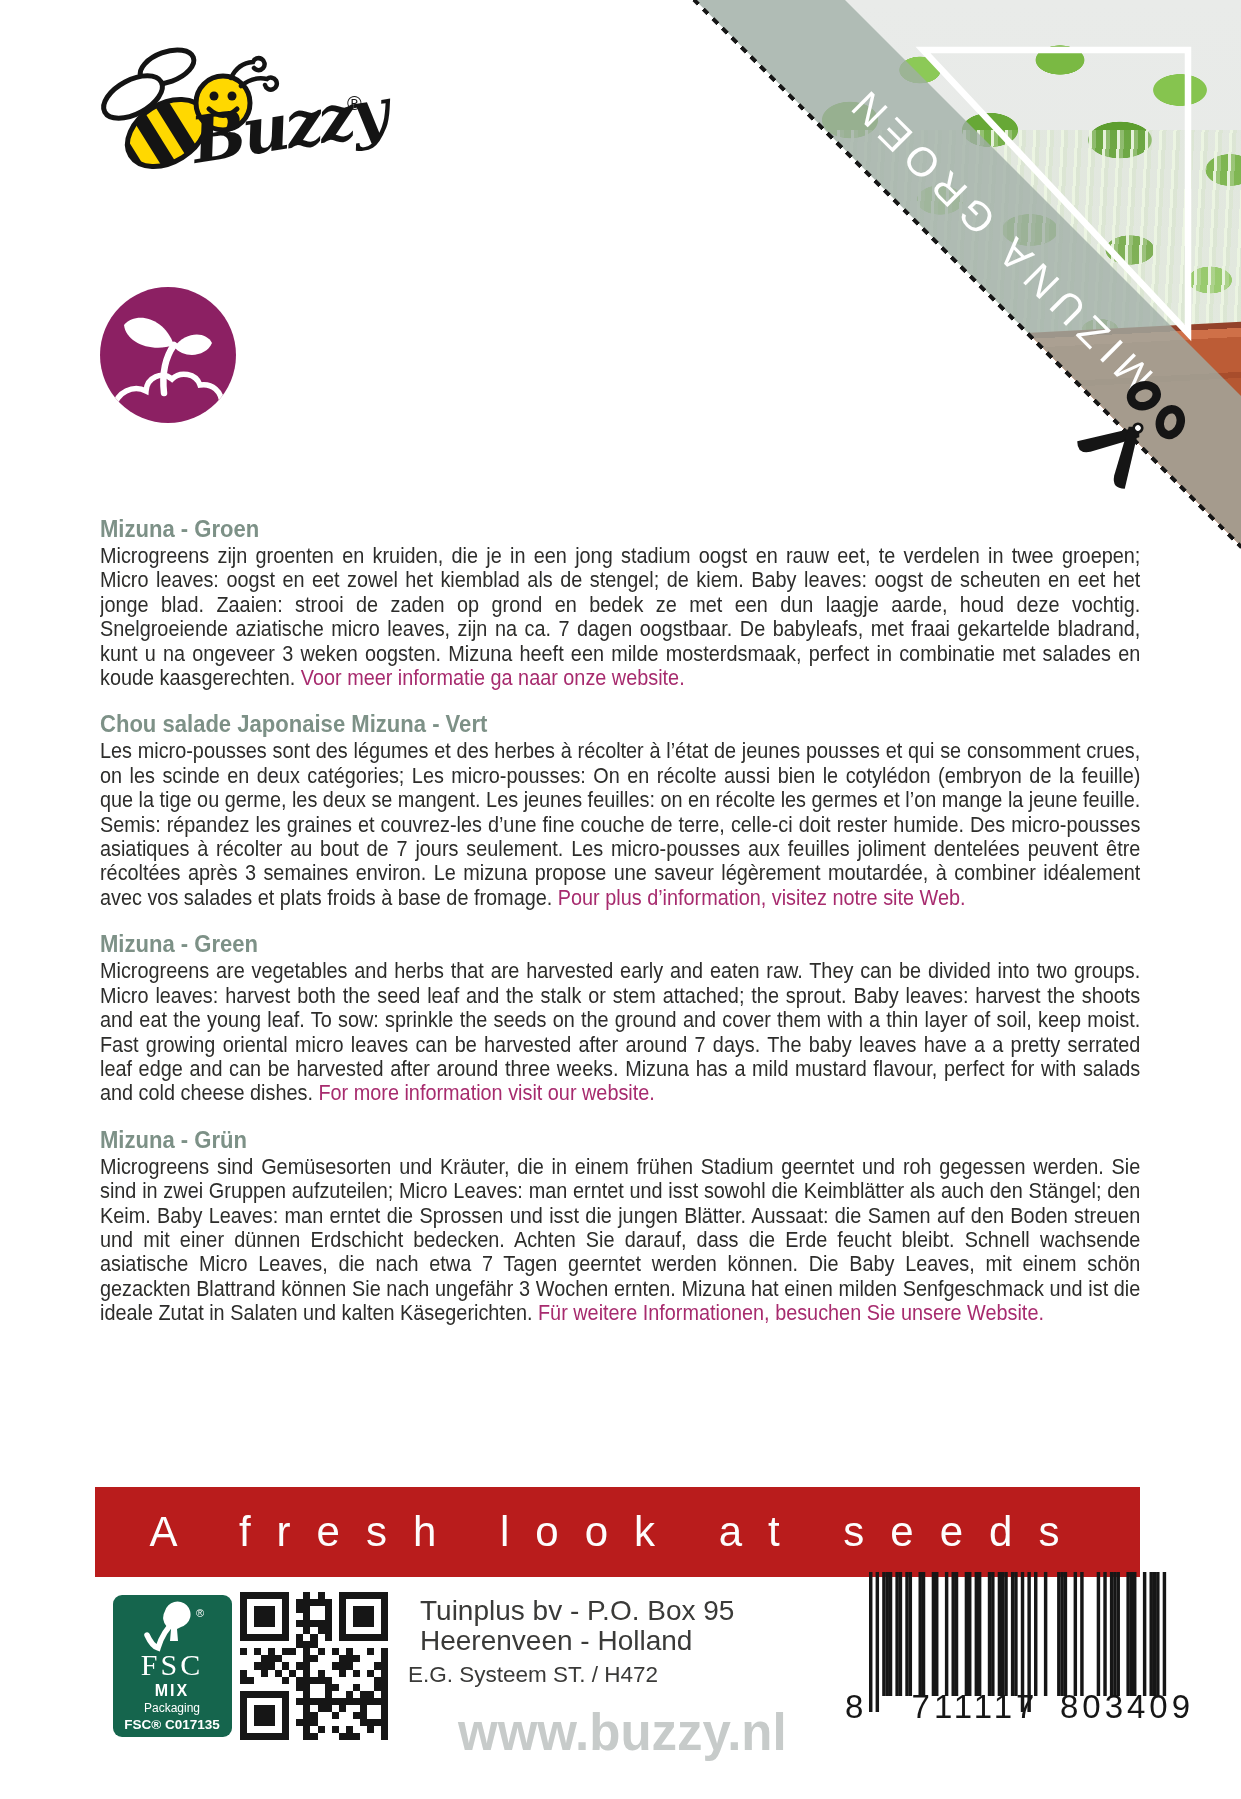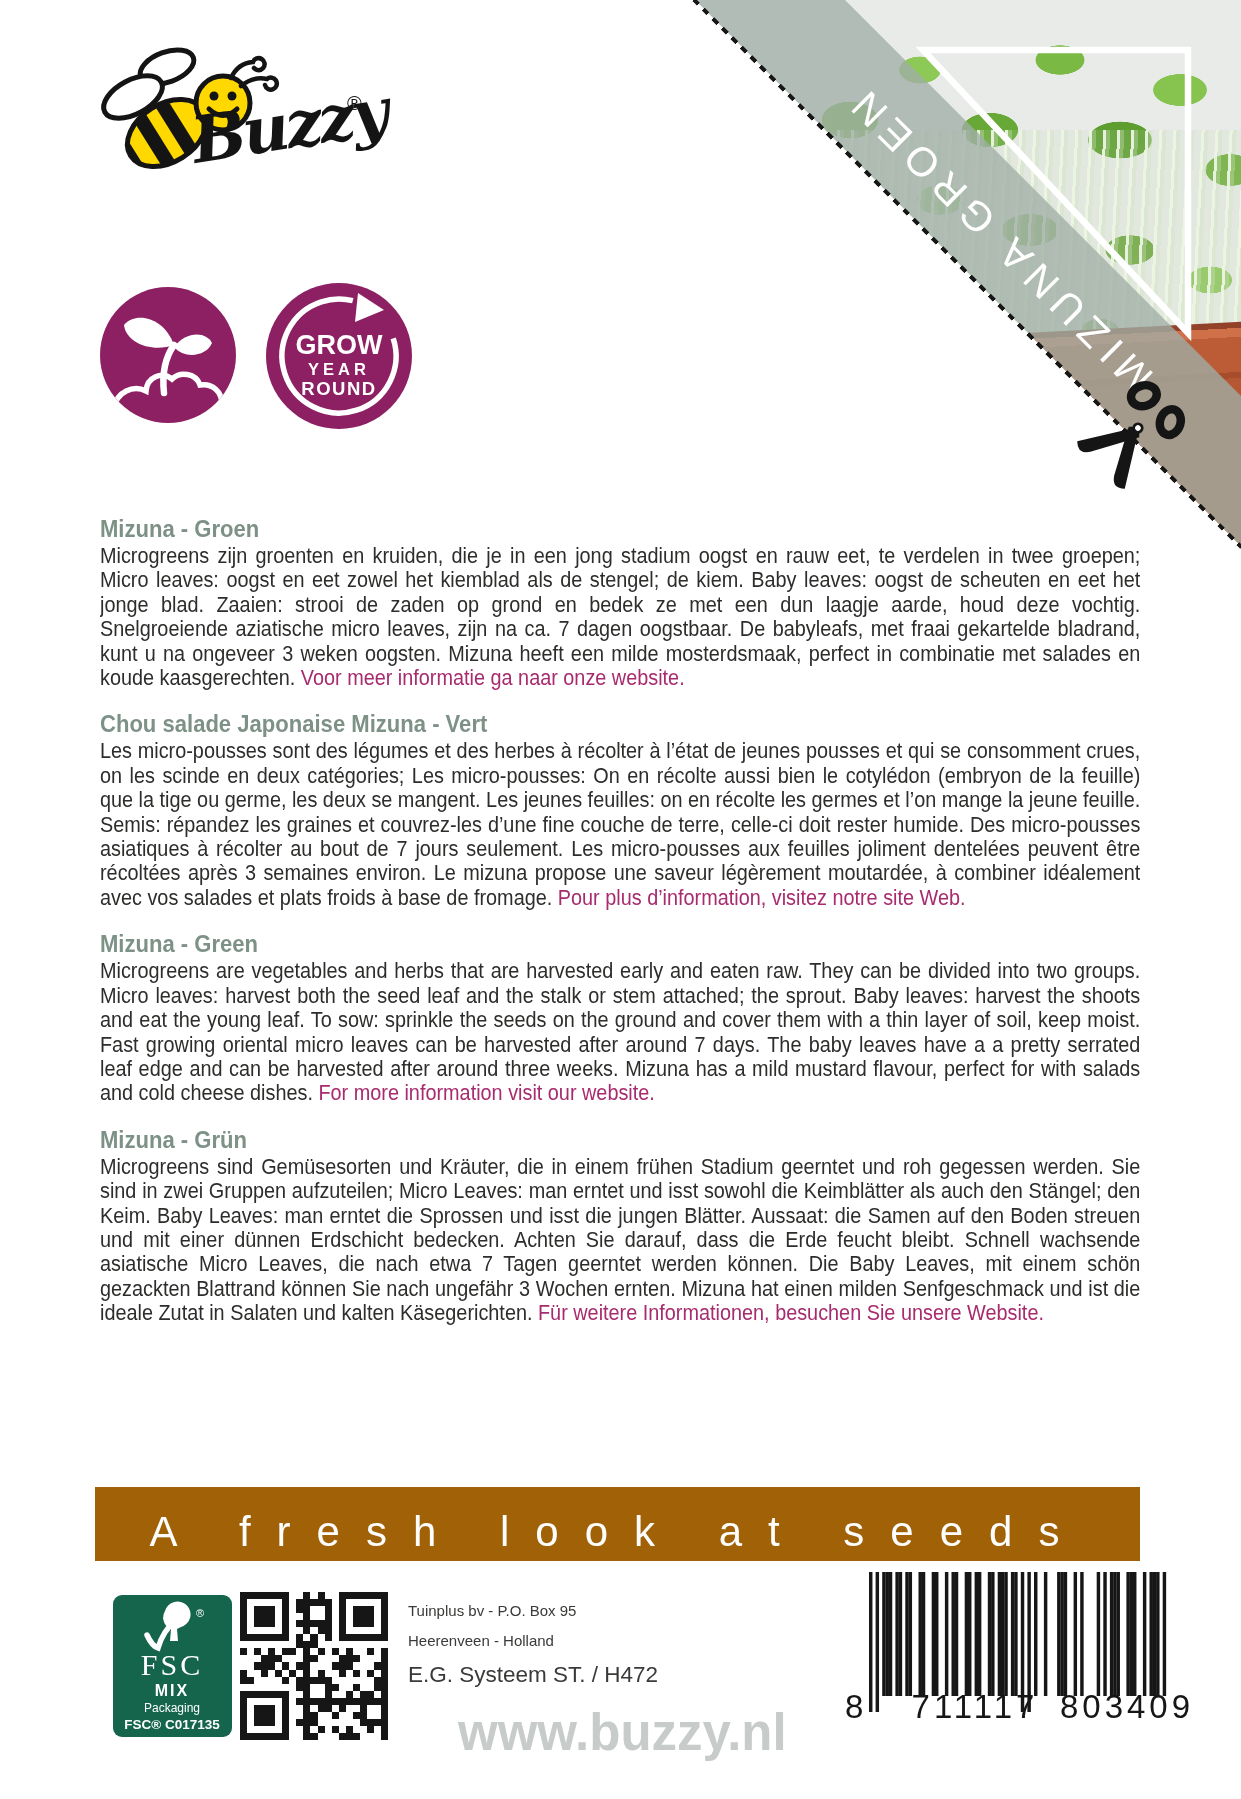--- a/index.html
+++ b/index.html
@@ -60,28 +60,28 @@
 
   
   .textcol{position:absolute;left:100px;top:515px;width:1132px;height:968px;
     transform:scaleX(0.919);transform-origin:left top;overflow:hidden;color:#2d2d2b;}
   .sect{margin:0 0 20px 0;}
   .sect h2{margin:0 0 2px 0;font-size:24px;line-height:27px;font-weight:bold;color:#7d9187;}
   .sect p{margin:0;font-size:21.6px;line-height:24.4px;text-align:justify;}
   .sect .link{color:#a72b6e;}
 
   
-  .banner{position:absolute;left:95px;top:1487px;width:1045px;height:74px;background:#a16207;}
+  .banner{position:absolute;left:95px;top:1487px;width:1045px;height:90px;background:#b91c1c;}
   .banner span{display:block;text-align:center;line-height:90px;color:#fdfdfd;
     font-size:42px;font-weight:400;letter-spacing:26px;white-space:nowrap;}
 
   
   .fsc{position:absolute;left:113px;top:1595px;}
   .qr{position:absolute;left:240px;top:1592px;width:148px;height:148px;}
-  .addr{position:absolute;left:408px;top:1596px;font-size:15px;line-height:30px;color:#3a3a38;}
+  .addr{position:absolute;left:420px;top:1596px;font-size:28px;line-height:30px;color:#3a3a38;}
   .prodcode{position:absolute;left:408px;top:1662px;font-size:22.5px;color:#3a3a38;text-align:right;}
   .website{position:absolute;left:458px;top:1691px;font-size:51px;font-weight:bold;color:#c7cbca;margin-top:12px;}
   .barcode{position:absolute;left:845px;top:1572px;width:350px;height:170px;}
   .barcode svg{position:absolute;left:24px;top:0;fill:#161616;}
   .bc-digit{position:absolute;font-size:33px;color:#161616;letter-spacing:4px;}
   .bc-8{left:0;top:116px;}
   .bc-l{left:60px;top:116px;width:140px;text-align:center;}
   .bc-r{left:212px;top:116px;width:140px;text-align:center;}
 </style>
 </head>
@@ -146,32 +146,20 @@
             <circle cx="68" cy="68" r="68"></circle>
           </clipPath>
         </defs>
       <circle cx="68" cy="68" r="68" fill="#8c2063"></circle>
       <g clip-path="url(#bclip1)">
         <path d="M14,122 C16,104 34,98 46,104 C47,90 62,84 72,92 C80,84 96,86 100,98 C112,96 122,104 122,118" fill="none" stroke="#fff" stroke-width="5.5" stroke-linecap="round"></path>
         <path d="M64,106 C62,88 64,72 74,58" fill="none" stroke="#fff" stroke-width="6.5" stroke-linecap="round"></path>
         <path d="M74,58 C64,30 36,24 24,38 C26,56 52,66 74,58 Z" fill="#fff"></path>
         <path d="M74,60 C86,44 106,44 112,56 C106,70 84,72 74,60 Z" fill="#fff"></path>
       </g>
-    </svg>
-  </div>
-  <div class="badge2">
-    <svg width="146" height="146" viewBox="0 0 146 146">
-      <circle cx="73" cy="73" r="73" fill="#8c2063"></circle>
-      <g>
-        <circle cx="73" cy="73" r="57" fill="none" stroke="#fff" stroke-width="5.5" stroke-dasharray="300 58" transform="rotate(-18 73 73)"></circle>
-        <path d="M92,10 L118,27 L89,39 Z" fill="#fff"></path>
-      </g>
-      <text x="73" y="71" font-size="27" font-weight="bold" fill="#fff" text-anchor="middle" font-family="Liberation Sans, sans-serif">GROW</text>
-      <text x="73" y="92" font-size="16.5" font-weight="bold" fill="#fff" text-anchor="middle" letter-spacing="4" font-family="Liberation Sans, sans-serif">YEAR</text>
-      <text x="73" y="112" font-size="18.5" font-weight="bold" fill="#fff" text-anchor="middle" letter-spacing="1.5" font-family="Liberation Sans, sans-serif">ROUND</text>
     </svg>
   </div>
 
   <div class="textcol">
     <div class="sect">
       <h2>Mizuna - Groen</h2>
       <p><span>Microgreens zijn groenten en kruiden, die je in een jong stadium oogst en rauw eet, te verdelen in twee groepen; Micro leaves: oogst en eet zowel het kiemblad als de stengel; de kiem. Baby leaves: oogst de scheuten en eet het jonge blad. Zaaien: strooi de zaden op grond en bedek ze met een dun laagje aarde, houd deze vochtig. Snelgroeiende aziatische micro leaves, zijn na ca. 7 dagen oogstbaar. De babyleafs, met fraai gekartelde bladrand, kunt u na ongeveer 3 weken oogsten. Mizuna heeft een milde mosterdsmaak, perfect in combinatie met salades en koude kaasgerechten.</span>
          <span class="link">Voor meer informatie ga naar onze website.</span></p>
     </div>
     <div class="sect">

